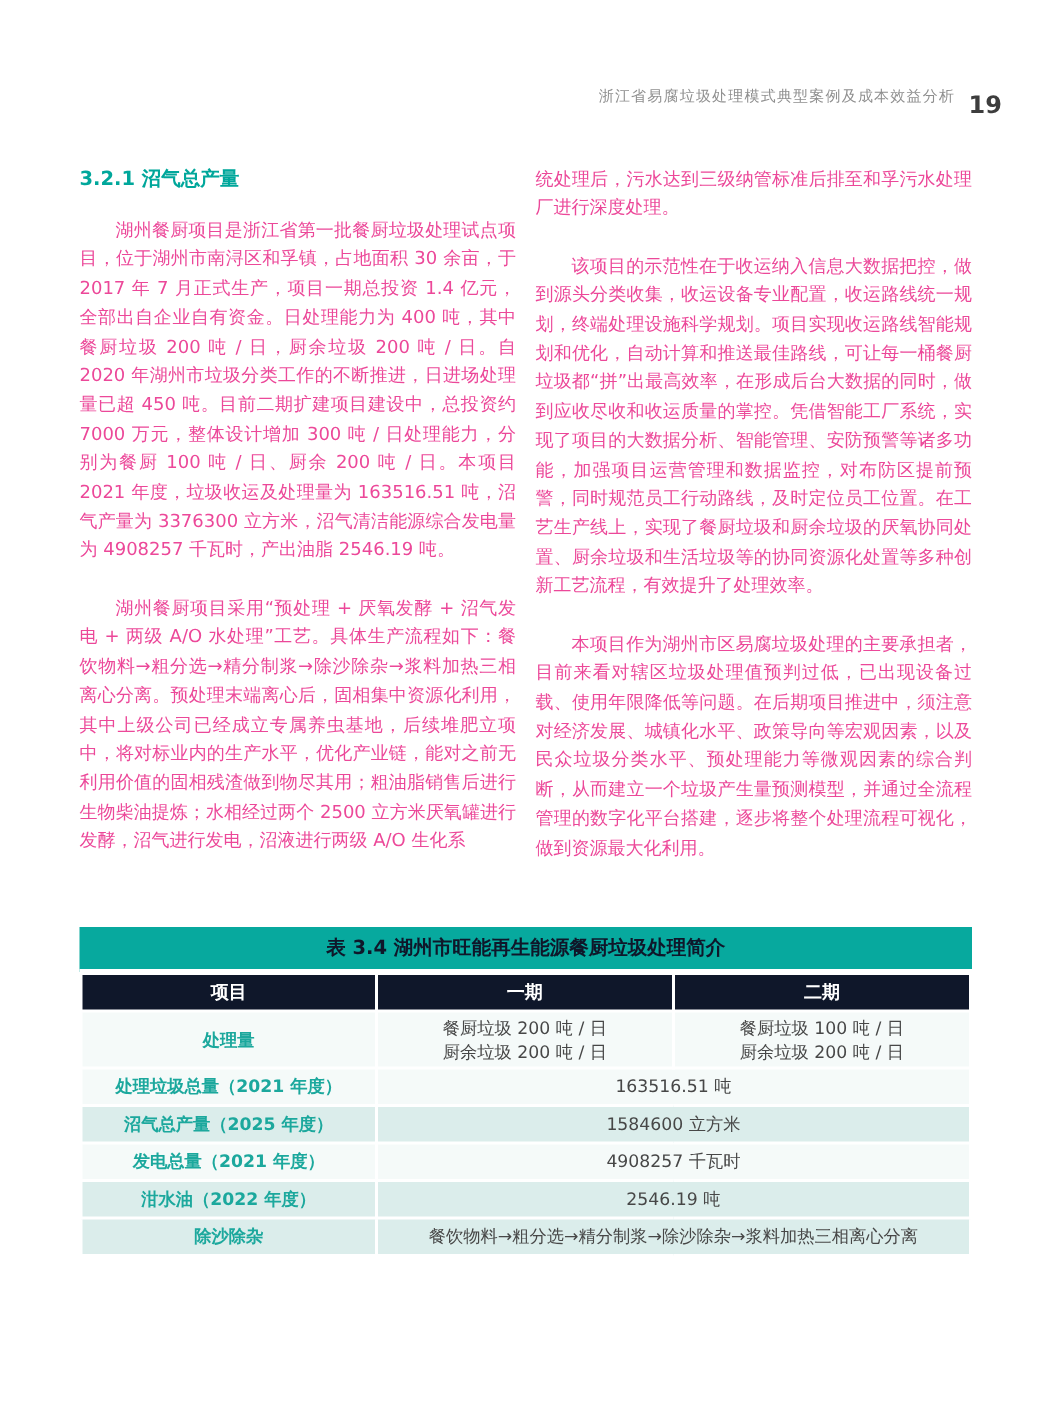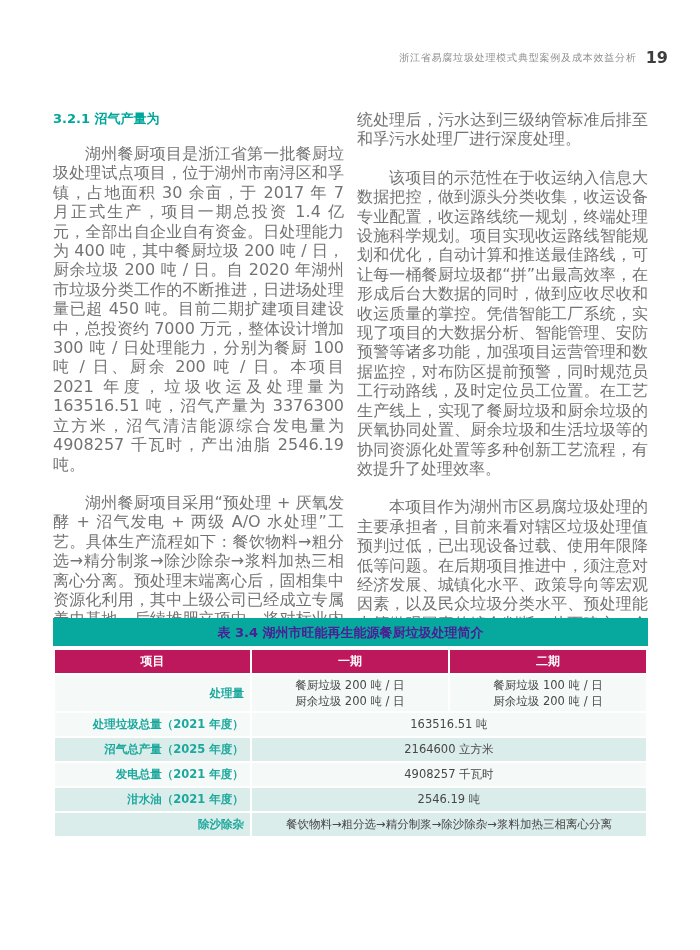--- a/index.html
+++ b/index.html
@@ -14,84 +14,84 @@
 
   
   .running-head {
     position: absolute; top: 48px; right: 32px;
     display: flex; align-items: center; gap: 9px;
   }
   .running-head .doc-title {
     font-size: 10px; color: #8f8f8f; letter-spacing: 0.8px;
   }
   .running-head .page-num {
-    font-size: 16px; font-weight: bold; color: #3d3d3d;
+    font-size: 16px; font-weight: bold; color: #3d3d3d; margin-top: 12px;
   }
 
   
   .content { position: absolute; left: 53px; top: 110px; width: 595px; }
   .main-title {
     margin: 0 0 28px 0;
     color: #00A79B; font-size: 23px; font-weight: bold;
     letter-spacing: 0.5px;
   }
   .columns { display: flex; justify-content: space-between; }
   .col { width: 291px; }
   .sub-title {
     margin: 0 0 16px 0;
     color: #00A79B; font-size: 13px; font-weight: bold;
   }
   .body-text {
-    font-size: 16px; line-height: 19.4px; color: #737373;
+    font-size: 12px; line-height: 19.4px; color: #ec4899;
     text-align: justify;
   }
   .body-text p { margin: 0 0 19px 0; text-indent: 2em; }
   .body-text p.cont { text-indent: 0; }
   .body-text p:last-child { margin-bottom: 0; }
 
   
   .table-wrap { position: absolute; left: 53px; top: 618px; width: 595px; }
   .tbl-title {
-    background: #07A99E; color: #4c1d95;
+    background: #07A99E; color: #0f172a;
     font-size: 13px; font-weight: bold; text-align: center;
     height: 30px; line-height: 30px;
     border-bottom: 2px solid #ffffff;
   }
   table.summary { width: 100%; border-collapse: collapse; table-layout: fixed; }
   table.summary th, table.summary td { border: 2px solid #ffffff; }
   table.summary th {
-    background: #be185d; color: #ffffff;
+    background: #0f172a; color: #ffffff;
     font-size: 12px; font-weight: bold;
     height: 25px; padding: 0;
   }
   table.summary td {
     font-size: 11.5px; color: #474747;
     text-align: center; vertical-align: middle;
     height: 25px; padding: 2px 6px;
   }
-  table.summary td.lbl { color: #1CA89D; font-weight: bold; text-align: right; }
+  table.summary td.lbl { color: #1CA89D; font-weight: bold; }
   tr.r-white td { background: #F5FAF9; }
   tr.r-teal td  { background: #DBEDEB; }
   td.multiline { white-space: pre-line; line-height: 16px; padding-top: 4px; padding-bottom: 4px; }
 </style>
 </head>
 <body>
 
 <div class="page">
 
   <div class="running-head">
     <span class="doc-title">浙江省易腐垃圾处理模式典型案例及成本效益分析</span>
     <span class="page-num">19</span>
   </div>
 
   <div class="content">
 
     <div class="columns">
       <div class="col">
-        <h2 class="sub-title">3.2.1 沼气产量为</h2>
+        <h2 class="sub-title">3.2.1 沼气总产量</h2>
         <div class="body-text">
           <p>湖州餐厨项目是浙江省第一批餐厨垃圾处理试点项目，位于湖州市南浔区和孚镇，占地面积 30 余亩，于 2017 年 7 月正式生产，项目一期总投资 1.4 亿元，全部出自企业自有资金。日处理能力为 400 吨，其中餐厨垃圾 200 吨 / 日，厨余垃圾 200 吨 / 日。自 2020 年湖州市垃圾分类工作的不断推进，日进场处理量已超 450 吨。目前二期扩建项目建设中，总投资约 7000 万元，整体设计增加 300 吨 / 日处理能力，分别为餐厨 100 吨 / 日、厨余 200 吨 / 日。本项目 2021 年度，垃圾收运及处理量为 163516.51 吨，沼气产量为 3376300 立方米，沼气清洁能源综合发电量为 4908257 千瓦时，产出油脂 2546.19 吨。</p>
           <p>湖州餐厨项目采用“预处理 + 厌氧发酵 + 沼气发电 + 两级 A/O 水处理”工艺。具体生产流程如下：餐饮物料→粗分选→精分制浆→除沙除杂→浆料加热三相离心分离。预处理末端离心后，固相集中资源化利用，其中上级公司已经成立专属养虫基地，后续堆肥立项中，将对标业内的生产水平，优化产业链，能对之前无利用价值的固相残渣做到物尽其用；粗油脂销售后进行生物柴油提炼；水相经过两个 2500 立方米厌氧罐进行发酵，沼气进行发电，沼液进行两级 A/O 生化系</p>
         </div>
       </div>
       <div class="col">
         <div class="body-text">
           <p class="cont">统处理后，污水达到三级纳管标准后排至和孚污水处理厂进行深度处理。</p>
           <p>该项目的示范性在于收运纳入信息大数据把控，做到源头分类收集，收运设备专业配置，收运路线统一规划，终端处理设施科学规划。项目实现收运路线智能规划和优化，自动计算和推送最佳路线，可让每一桶餐厨垃圾都“拼”出最高效率，在形成后台大数据的同时，做到应收尽收和收运质量的掌控。凭借智能工厂系统，实现了项目的大数据分析、智能管理、安防预警等诸多功能，加强项目运营管理和数据监控，对布防区提前预警，同时规范员工行动路线，及时定位员工位置。在工艺生产线上，实现了餐厨垃圾和厨余垃圾的厌氧协同处置、厨余垃圾和生活垃圾等的协同资源化处置等多种创新工艺流程，有效提升了处理效率。</p>
           <p>本项目作为湖州市区易腐垃圾处理的主要承担者，目前来看对辖区垃圾处理值预判过低，已出现设备过载、使用年限降低等问题。在后期项目推进中，须注意对经济发展、城镇化水平、政策导向等宏观因素，以及民众垃圾分类水平、预处理能力等微观因素的综合判断，从而建立一个垃圾产生量预测模型，并通过全流程管理的数字化平台搭建，逐步将整个处理流程可视化，做到资源最大化利用。</p>
@@ -122,28 +122,28 @@
 厨余垃圾 200 吨 / 日</td>
           <td class="multiline">餐厨垃圾 100 吨 / 日
 厨余垃圾 200 吨 / 日</td>
         </tr>
         <tr class="r-white">
           <td class="lbl">处理垃圾总量（2021 年度）</td>
           <td colspan="2">163516.51 吨</td>
         </tr>
         <tr class="r-teal">
           <td class="lbl">沼气总产量（2025 年度）</td>
-          <td colspan="2">2164600 立方米</td>
+          <td colspan="2">1584600 立方米</td>
         </tr>
         <tr class="r-white">
           <td class="lbl">发电总量（2021 年度）</td>
           <td colspan="2">4908257 千瓦时</td>
         </tr>
         <tr class="r-teal">
-          <td class="lbl">泔水油（2021 年度）</td>
+          <td class="lbl">泔水油（2022 年度）</td>
           <td colspan="2">2546.19 吨</td>
         </tr>
         <tr class="r-teal">
           <td class="lbl">除沙除杂</td>
           <td colspan="2">餐饮物料→粗分选→精分制浆→除沙除杂→浆料加热三相离心分离</td>
         </tr>
       </tbody>
     </table>
   </div>
 

